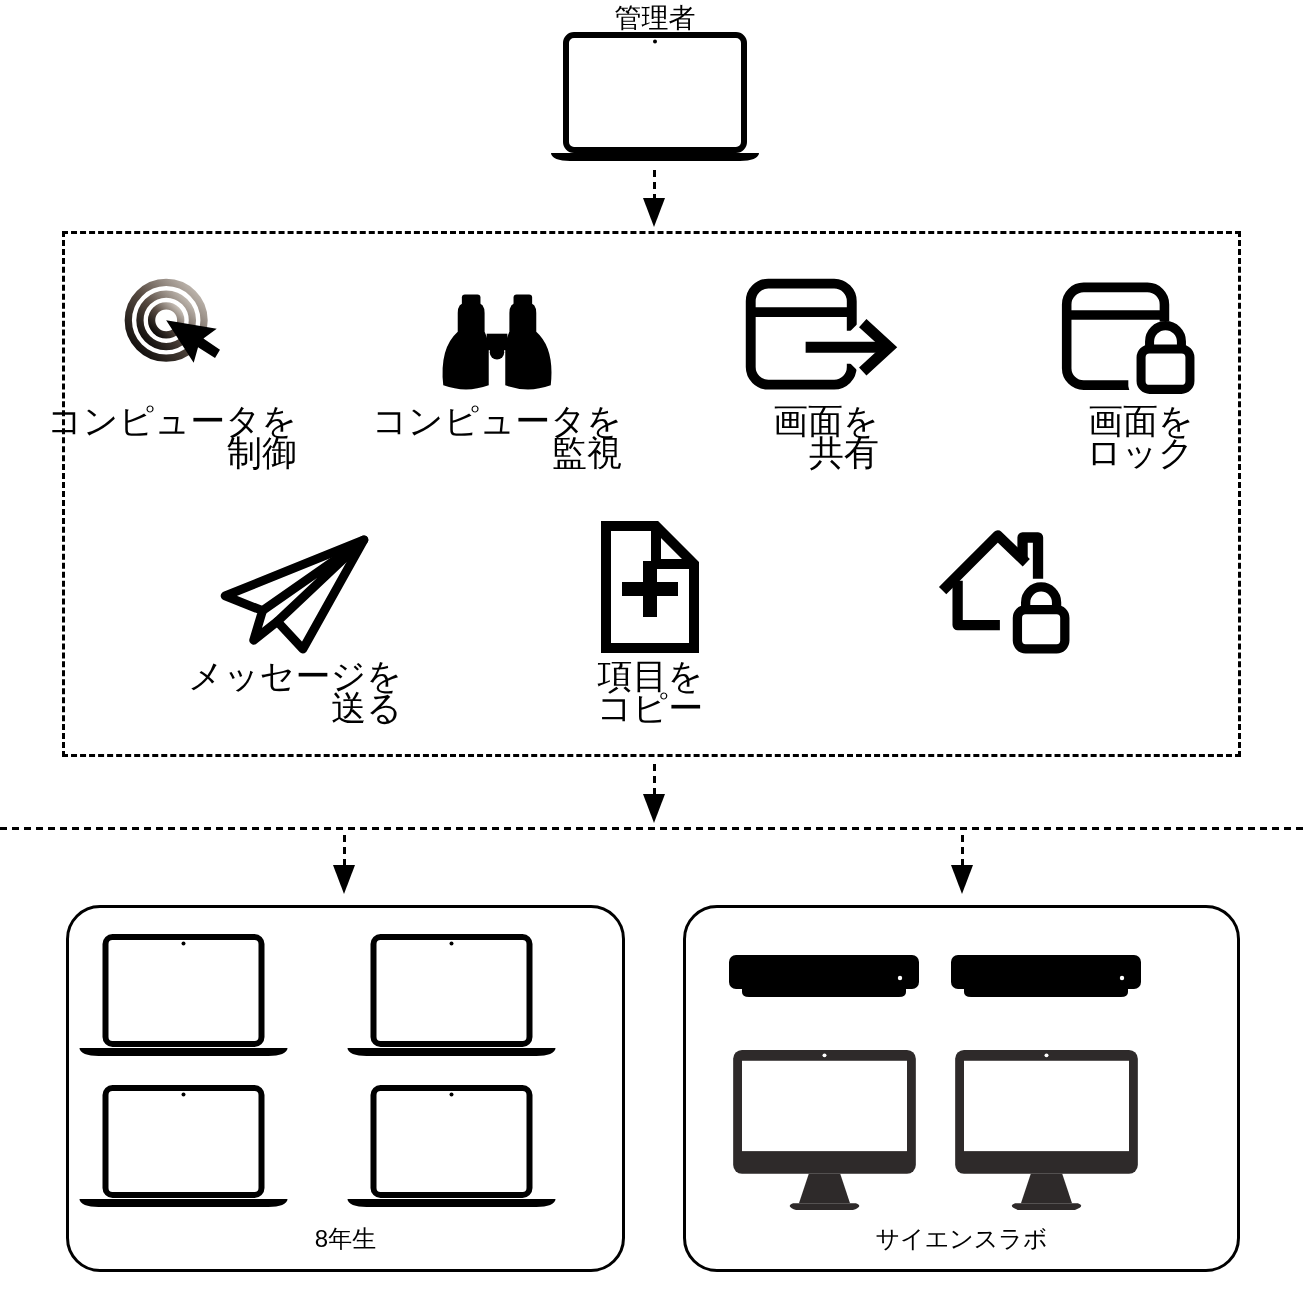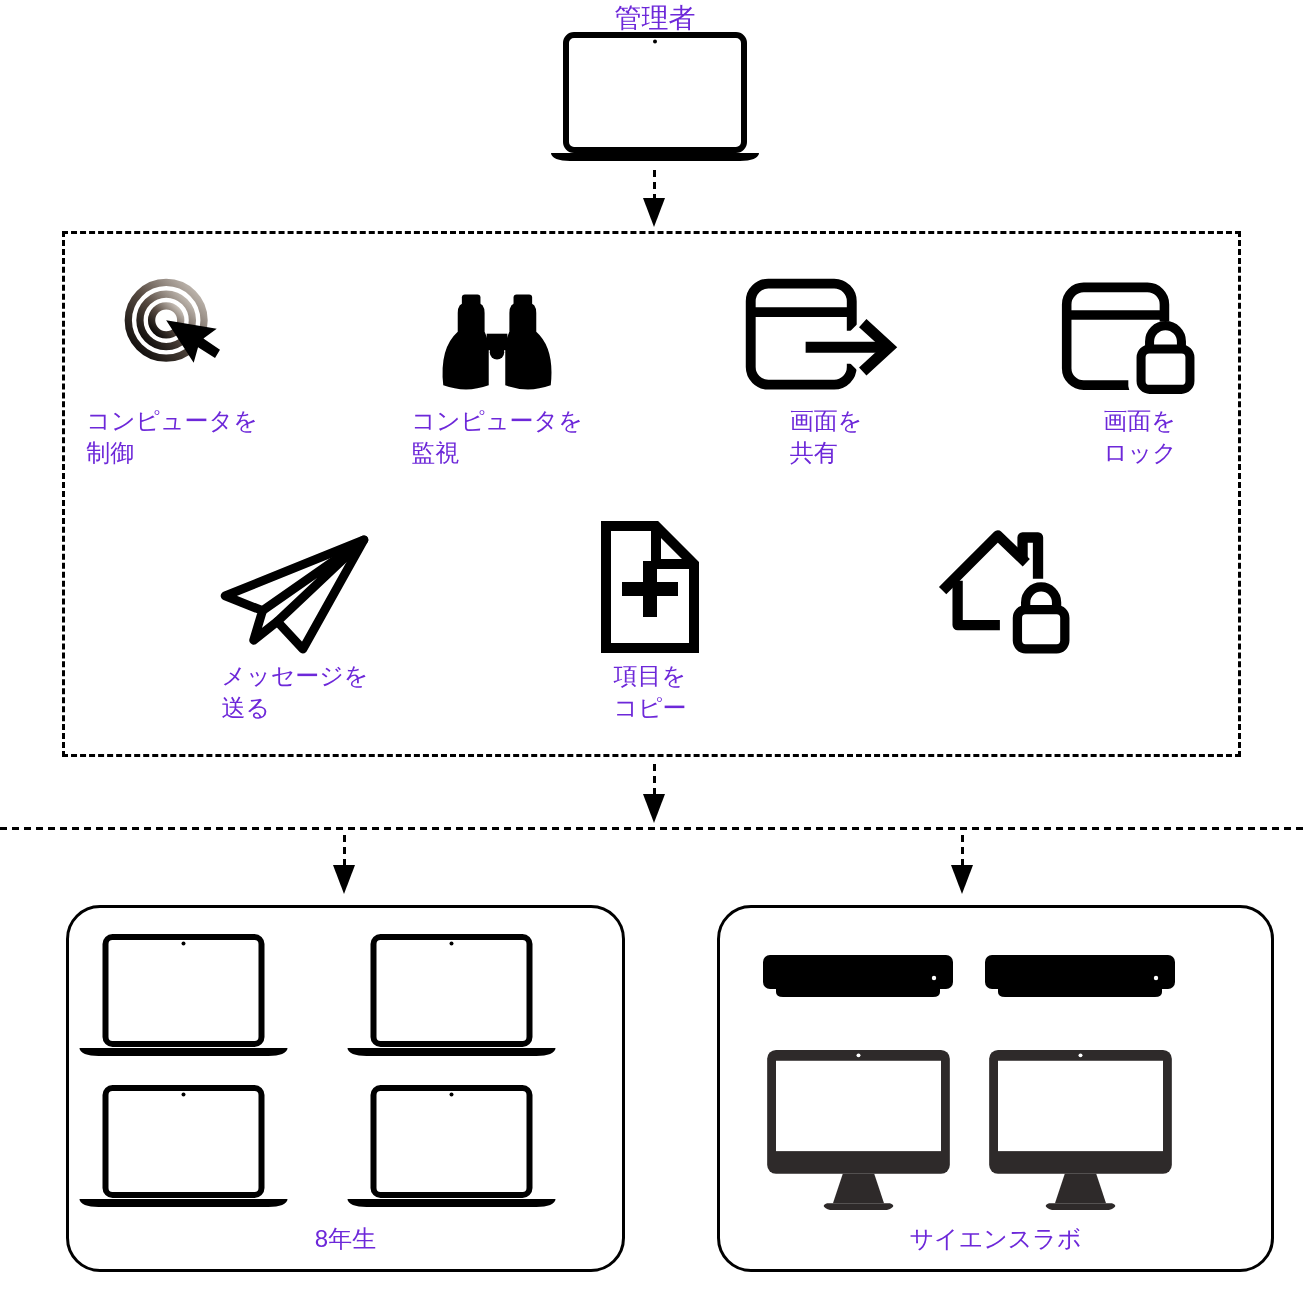--- a/index.html
+++ b/index.html
@@ -1,28 +1,28 @@
 <!DOCTYPE html>
 <html><head>
 <meta charset="utf-8">
 <style>
   html,body{margin:0;padding:0;background:#fff;}
   .canvas{position:relative;width:1303px;height:1309px;background:#ffffff;
-          font-family:"Liberation Sans",sans-serif;color:#6d28d9;overflow:hidden;}
+          font-family:"Liberation Sans",sans-serif;color:#000000;overflow:hidden;}
   .abs{position:absolute;}
   .dash-v{width:3px;background:repeating-linear-gradient(180deg,#000 0 7px,transparent 7px 12px);}
   .dash-h{height:3px;background:repeating-linear-gradient(90deg,#000 0 7px,transparent 7px 12px);}
   .ahead{width:0;height:0;border-left:11px solid transparent;border-right:11px solid transparent;border-top:29px solid #000;}
   .dbox{border:3px dashed #000;}
   .gbox{border:3px solid #000;border-radius:34px;background:#fff;}
   .action{position:absolute;width:260px;display:flex;flex-direction:column;align-items:center;}
   .iconwrap{display:flex;align-items:flex-end;justify-content:center;width:100%;}
   .r1 .iconwrap{height:145px;}
   .r2 .iconwrap{height:150px;}
-  .lbl{font-size:24px;line-height:32px;text-align:left;margin-top:5px;white-space:nowrap;}
+  .lbl{font-size:35px;line-height:32px;text-align:right;margin-top:5px;white-space:nowrap;}
   .toplabel{font-size:27px;text-align:center;}
   .glabel{position:absolute;left:0;right:0;text-align:center;font-size:24px;}
   svg{display:block;}
 </style>
 </head>
 <body>
 
 <div class="canvas">
 
   <div class="abs toplabel" style="left:555px;top:0px;width:200px;">管理者</div>
@@ -176,21 +176,21 @@
       <path d="M2,114 h208 c0,5 -8,8 -19,8 h-170 c-11,0 -19,-3 -19,-8 z" fill="#000"></path>
     </svg>
     <svg class="abs" style="left:276px;top:177px;" width="213" height="126" viewBox="0 0 212 126">
       <rect x="28" y="3" width="156" height="107" rx="7" fill="#fff" stroke="#000" stroke-width="6"></rect>
       <circle cx="106" cy="9.5" r="2" fill="#000"></circle>
       <path d="M2,114 h208 c0,5 -8,8 -19,8 h-170 c-11,0 -19,-3 -19,-8 z" fill="#000"></path>
     </svg>
     <div class="glabel" style="top:315px;">8年生</div>
   </div>
 
-  <div class="abs gbox" style="left:683px;top:905px;width:551px;height:361px;margin-left:34px;">
+  <div class="abs gbox" style="left:683px;top:905px;width:551px;height:361px;">
     <svg class="abs" style="left:43px;top:47px;" width="190" height="44" viewBox="0 0 190 44">
       <rect x="0" y="0" width="190" height="34" rx="7" fill="#000"></rect>
       <circle cx="171" cy="23" r="2.2" fill="#fff"></circle>
       <path d="M13,34 h164 v3 q0,5 -7,5 h-150 q-7,0 -7,-5 z" fill="#000"></path>
     </svg>
     <svg class="abs" style="left:265px;top:47px;" width="190" height="44" viewBox="0 0 190 44">
       <rect x="0" y="0" width="190" height="34" rx="7" fill="#000"></rect>
       <circle cx="171" cy="23" r="2.2" fill="#fff"></circle>
       <path d="M13,34 h164 v3 q0,5 -7,5 h-150 q-7,0 -7,-5 z" fill="#000"></path>
     </svg>

